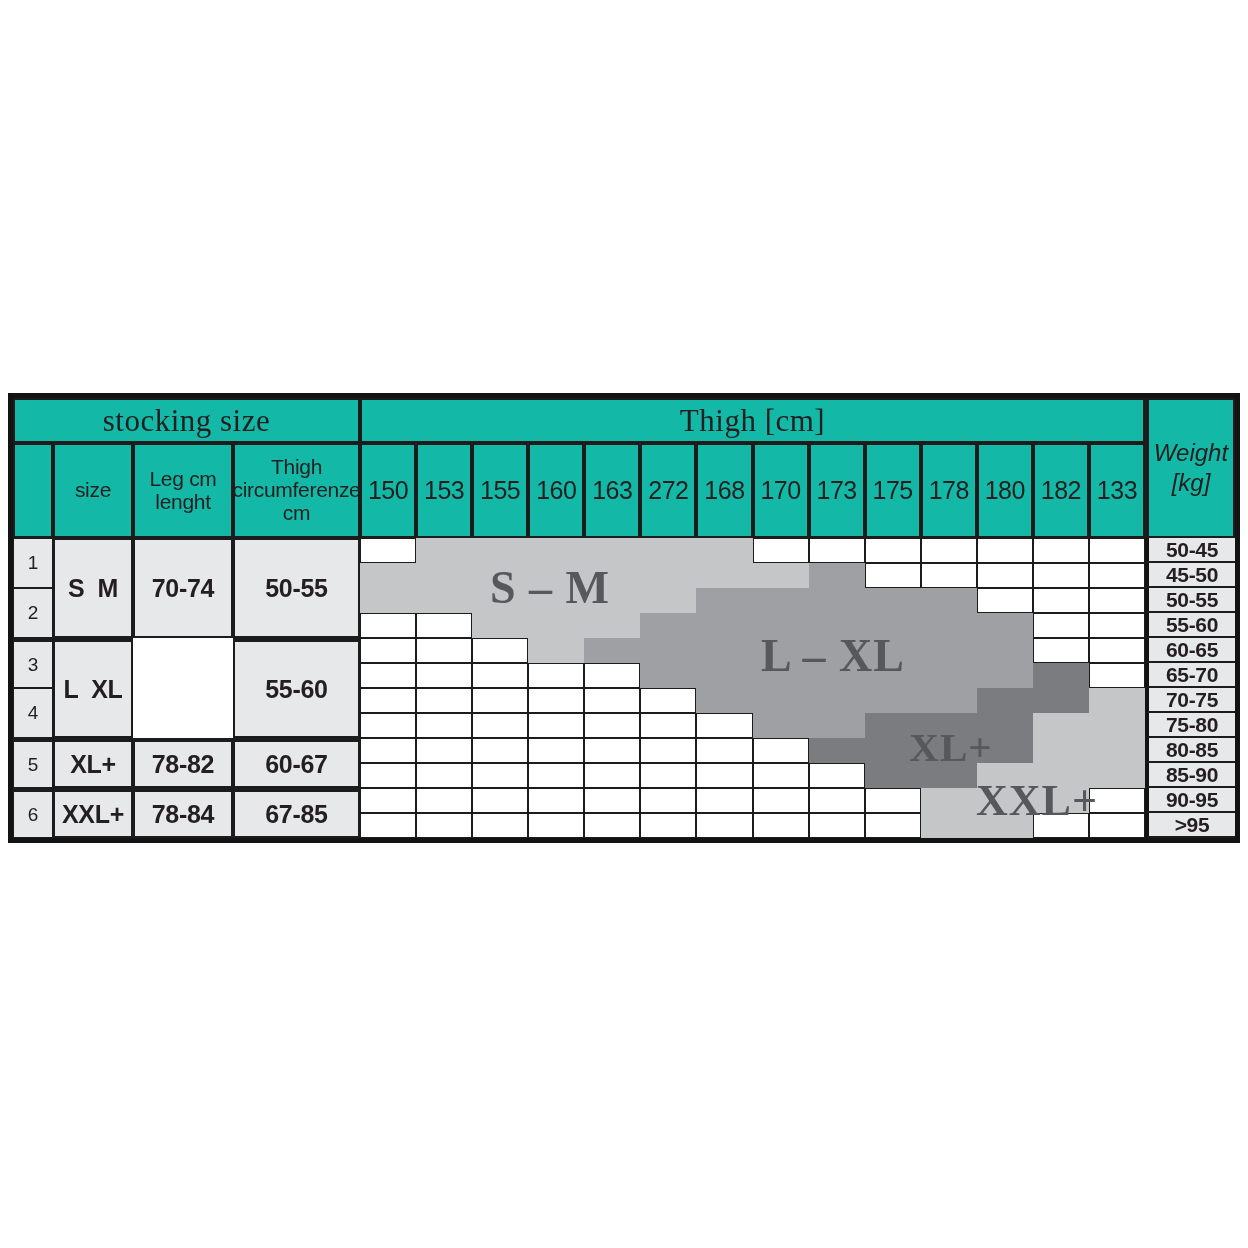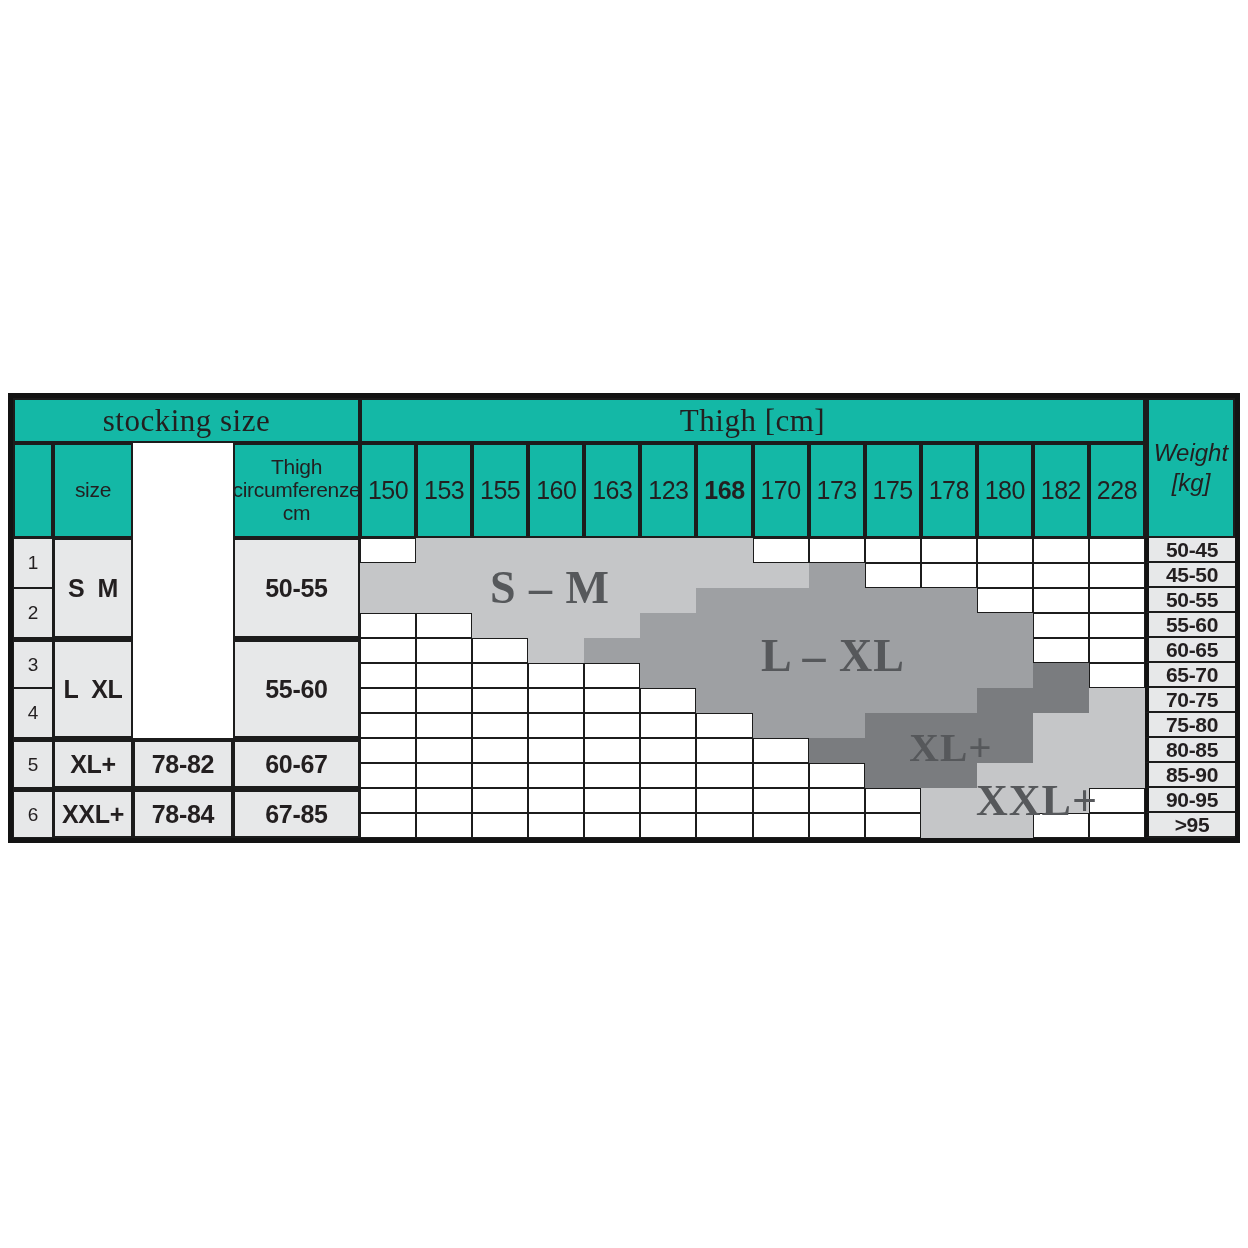--- a/index.html
+++ b/index.html
@@ -44,38 +44,40 @@
 </head>
 <body>
 
 <div class="sizing-table">
     <div class="cell hdr serif-hdr" style="grid-area: 1 / 1 / auto / 5;">stocking size</div>
     <div class="cell hdr serif-hdr" style="grid-area: 1 / 5 / auto / 19;">Thigh [cm]</div>
     <div class="cell hdr weight-hdr" style="grid-area: 1 / 19 / 3; font-style: italic;">Weight
 [kg]</div>
     <div class="cell hdr" style="grid-area: 2 / 1;"></div>
     <div class="cell hdr col-hdr" style="grid-area: 2 / 2;">size</div>
+    <div class="cell hdr col-hdr" style="grid-area: 2 / 3;">Leg cm lenght</div>
     <div class="cell hdr col-hdr" style="grid-area: 2 / 4;">Thigh circumferenze cm</div>
     <div class="cell hdr height-num" style="grid-area: 2 / 5;">150</div>
     <div class="cell hdr height-num" style="grid-area: 2 / 6;">153</div>
     <div class="cell hdr height-num" style="grid-area: 2 / 7;">155</div>
     <div class="cell hdr height-num" style="grid-area: 2 / 8;">160</div>
     <div class="cell hdr height-num" style="grid-area: 2 / 9;">163</div>
-    <div class="cell hdr height-num" style="grid-area: 2 / 10;">123</div>
-    <div class="cell hdr height-num" style="grid-area: 2 / 11; font-weight: bold;">168</div>
+    <div class="cell hdr height-num" style="grid-area: 2 / 10;">272</div>
+    <div class="cell hdr height-num" style="grid-area: 2 / 11;">168</div>
     <div class="cell hdr height-num" style="grid-area: 2 / 12;">170</div>
     <div class="cell hdr height-num" style="grid-area: 2 / 13;">173</div>
     <div class="cell hdr height-num" style="grid-area: 2 / 14;">175</div>
     <div class="cell hdr height-num" style="grid-area: 2 / 15;">178</div>
     <div class="cell hdr height-num" style="grid-area: 2 / 16;">180</div>
     <div class="cell hdr height-num" style="grid-area: 2 / 17;">182</div>
-    <div class="cell hdr height-num" style="grid-area: 2 / 18;">228</div>
+    <div class="cell hdr height-num" style="grid-area: 2 / 18;">133</div>
     <div class="cell num-cell" style="grid-area: 3 / 1 / 5;">1</div>
     <div class="cell num-cell" style="grid-area: 5 / 1 / 7;">2</div>
     <div class="cell grp" style="grid-area: 3 / 2 / 7;">S  M</div>
+    <div class="cell grp" style="grid-area: 3 / 3 / 7;">70-74</div>
     <div class="cell grp" style="grid-area: 3 / 4 / 7;">50-55</div>
     <div class="cell num-cell thick-top" style="grid-area: 7 / 1 / 9;">3</div>
     <div class="cell num-cell" style="grid-area: 9 / 1 / 11;">4</div>
     <div class="cell grp thick-top" style="grid-area: 7 / 2 / 11;">L  XL</div>
     <div class="cell grp thick-top" style="grid-area: 7 / 4 / 11;">55-60</div>
     <div class="cell num-cell thick-top" style="grid-area: 11 / 1 / 13;">5</div>
     <div class="cell grp thick-top" style="grid-area: 11 / 2 / 13;">XL+</div>
     <div class="cell grp thick-top" style="grid-area: 11 / 3 / 13;">78-82</div>
     <div class="cell grp thick-top" style="grid-area: 11 / 4 / 13;">60-67</div>
     <div class="cell num-cell thick-top" style="grid-area: 13 / 1 / 15;">6</div>

